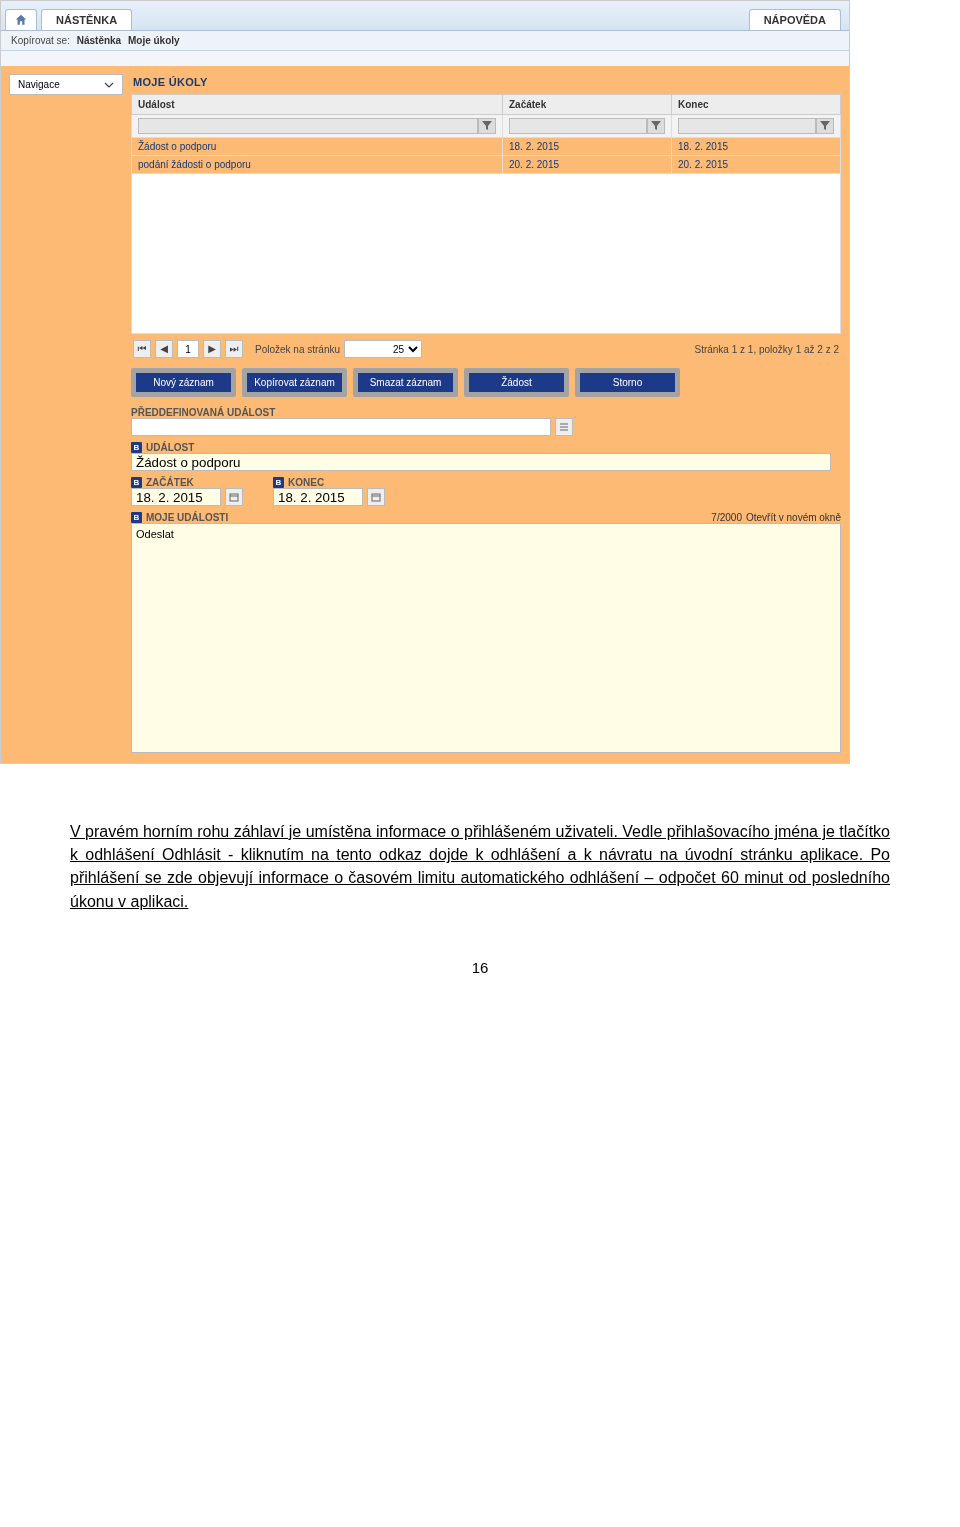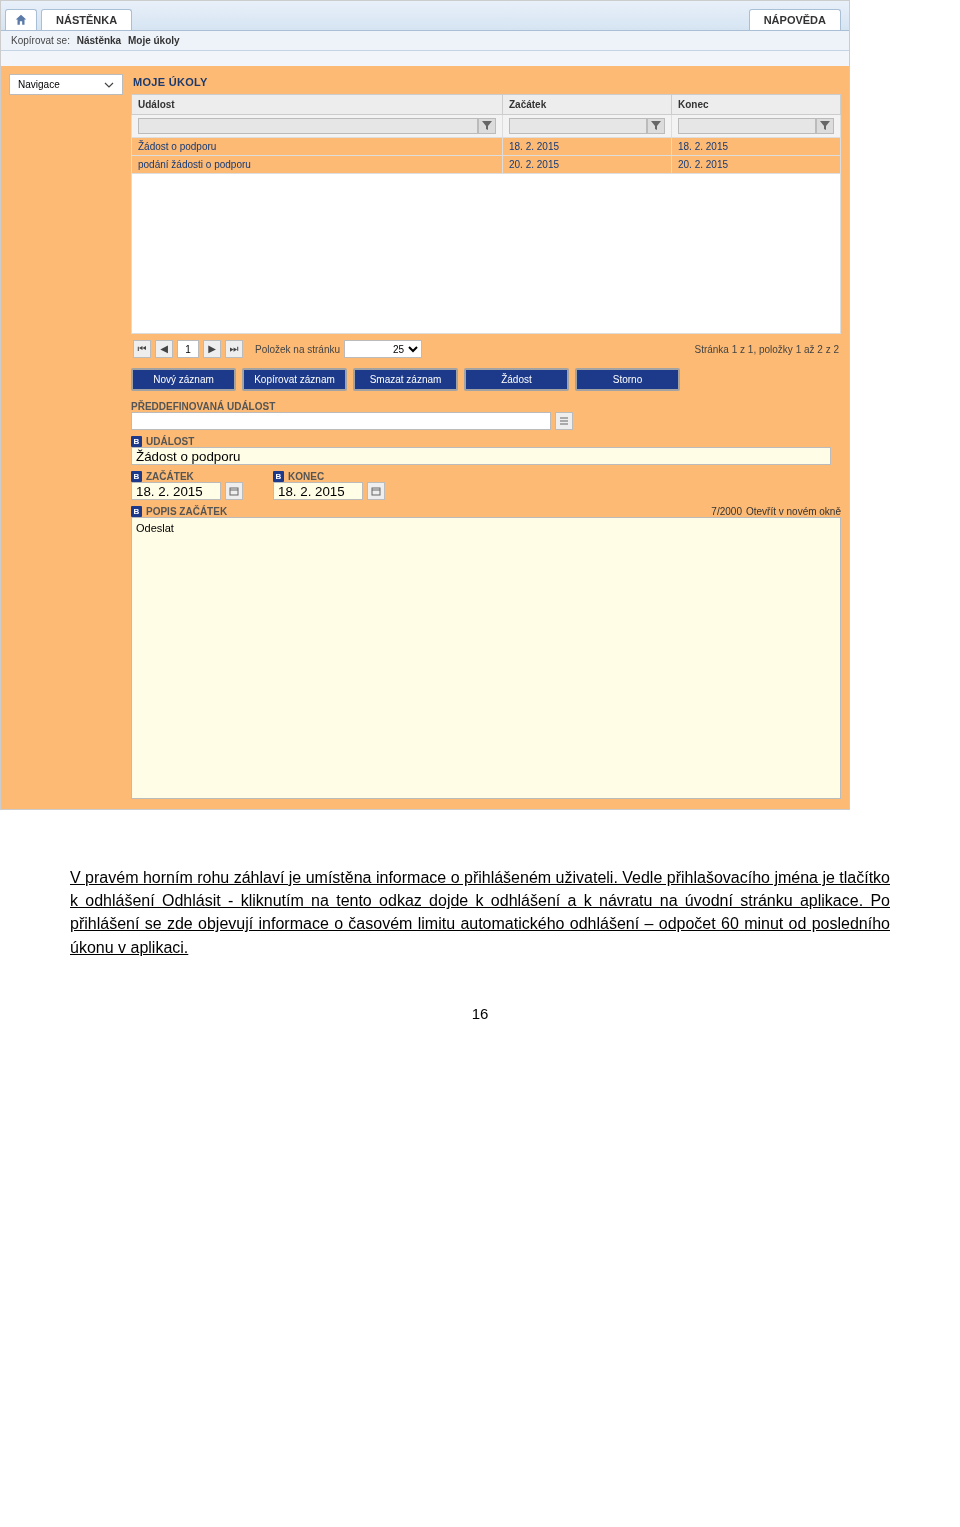--- a/index.html
+++ b/index.html
@@ -167,21 +167,21 @@
   .pager .pg-right { margin-left: auto; }
   
   .actions {
     display: flex;
     gap: 6px;
     padding: 4px 0;
   }
   .actions button {
     background: #1d3a8a;
     color: #fff;
-    border: 2px solid #a3a3a3;
+    border: 5px solid #a3a3a3;
     font-size: 10px;
     padding: 4px 0;
     width: 105px;
     border-radius: 2px;
   }
   
   .form {
     font-size: 10px;
     color: #444;
   }
@@ -249,21 +249,21 @@
     margin-top: 6px;
   }
   .desc-right {
     font-size: 10px;
     color: #333;
     display: flex;
     gap: 4px;
   }
   .textarea {
     width: 100%;
-    height: 282px;
+    height: 230px;
     border: 1px solid #bbb;
     background: #fffde6;
     padding: 4px;
     font-size: 11px;
     resize: none;
     font-family: Arial, sans-serif;
   }
   
   .doc-body {
     padding: 40px 70px 30px 70px;
@@ -449,21 +449,21 @@
                     <path stroke="#666" d="M1 4h8"></path>
                   </svg>
                 </div>
             </div>
           </div>
         </div>
 
         <div class="desc-row">
           <div class="label-row" style="margin-top:0">
               <span class="req">B</span>
-              <span>POPIS ZAČÁTEK</span>
+              <span>MOJE UDÁLOSTI</span>
             </div>
           <div class="desc-right">
             <span>7/2000</span>
             <span>Otevřít v novém okně</span>
           </div>
         </div>
         <textarea class="textarea" style="">Odeslat</textarea>
       </div>
     </div>
   </div>

